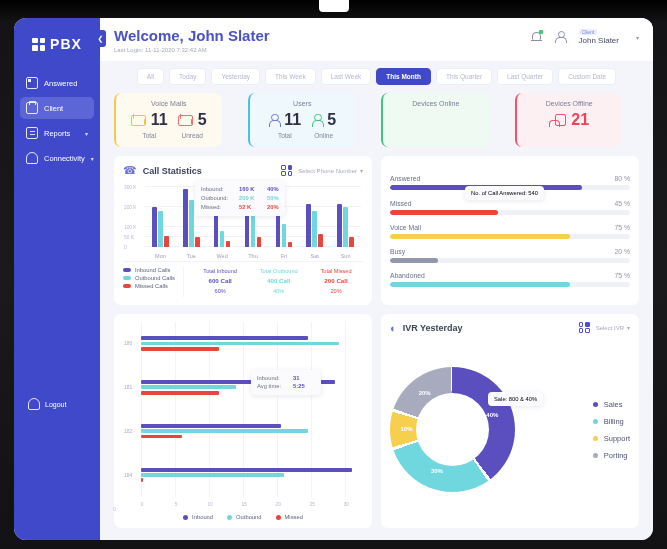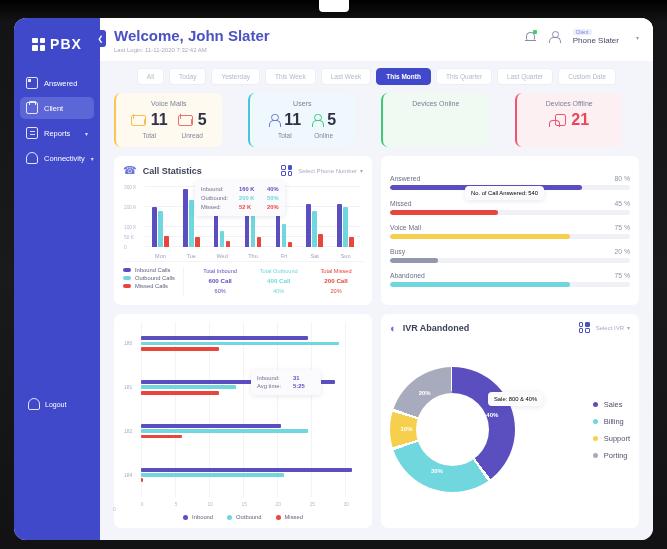--- a/index.html
+++ b/index.html
@@ -229,21 +229,21 @@
         </div>
         <div id="topright">
           <div class="bell">
             <span class="bell-b"></span>
               <span class="bell-l"></span>
               <span class="bell-dot"></span>
           </div>
           <div class="avatar-ico"></div>
           <div id="userbox">
             <span id="userrole">Client</span>
-            <span id="username">Phone Slater</span>
+            <span id="username">John Slater</span>
           </div>
           <span class="chev">▾</span>
         </div>
       </div>
 
       <div id="tabs">
           <div class="tab">All</div>
           <div class="tab">Today</div>
           <div class="tab">Yesterday</div>
           <div class="tab">This Week</div>
@@ -569,21 +569,21 @@
               <div class="lg">
                 <span class="dot" style="background: rgb(232, 69, 60);"></span>
                 <span>Missed</span>
               </div>
             </div>
         </div>
 
         <div class="panel">
           <div class="panel-head">
             <span class="phone-ico">◐</span>
-            <span class="panel-title">IVR Abandoned</span>
+            <span class="panel-title">IVR Yesterday</span>
             <span class="spacer"></span>
             <span class="grid-ico">
                 <i></i>
                 <i></i>
                 <i></i>
                 <i></i>
               </span>
             <span class="sel">
               <span>Select IVR</span>▾
             </span>

